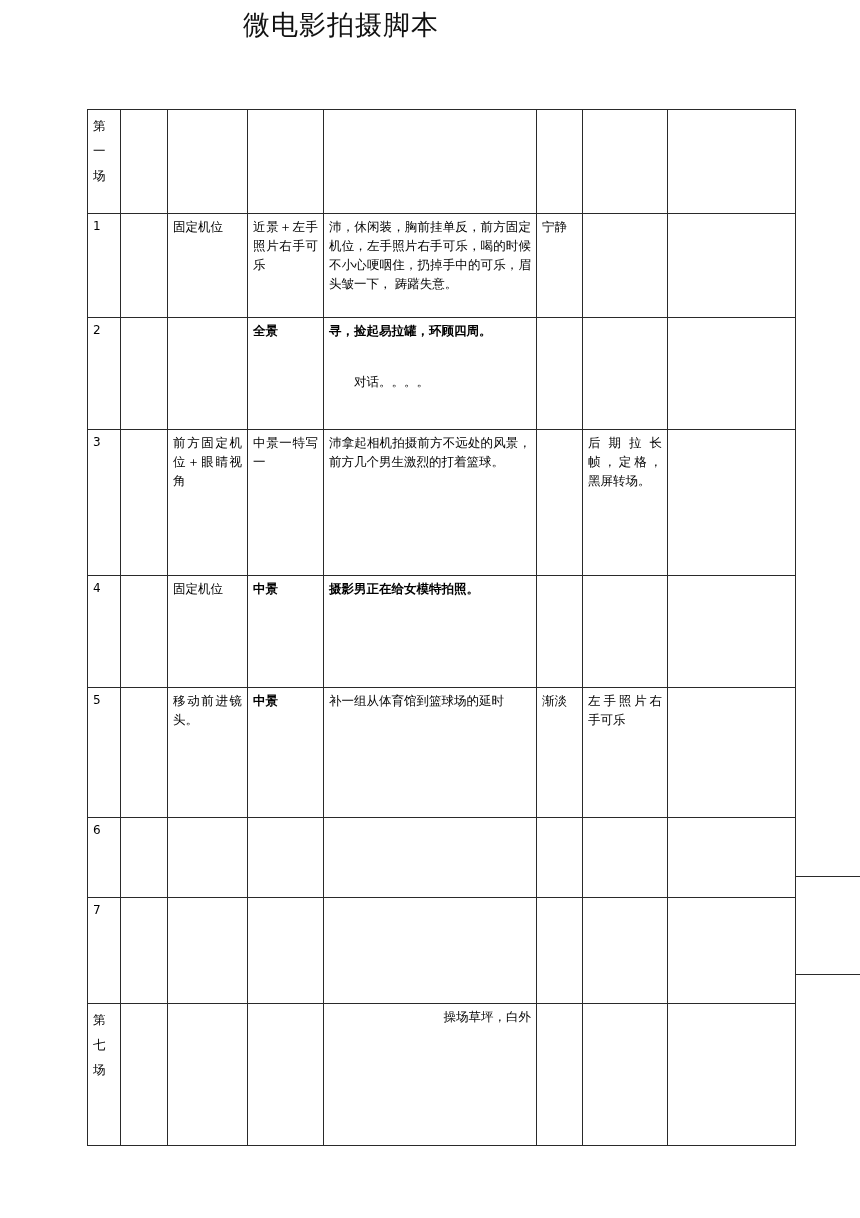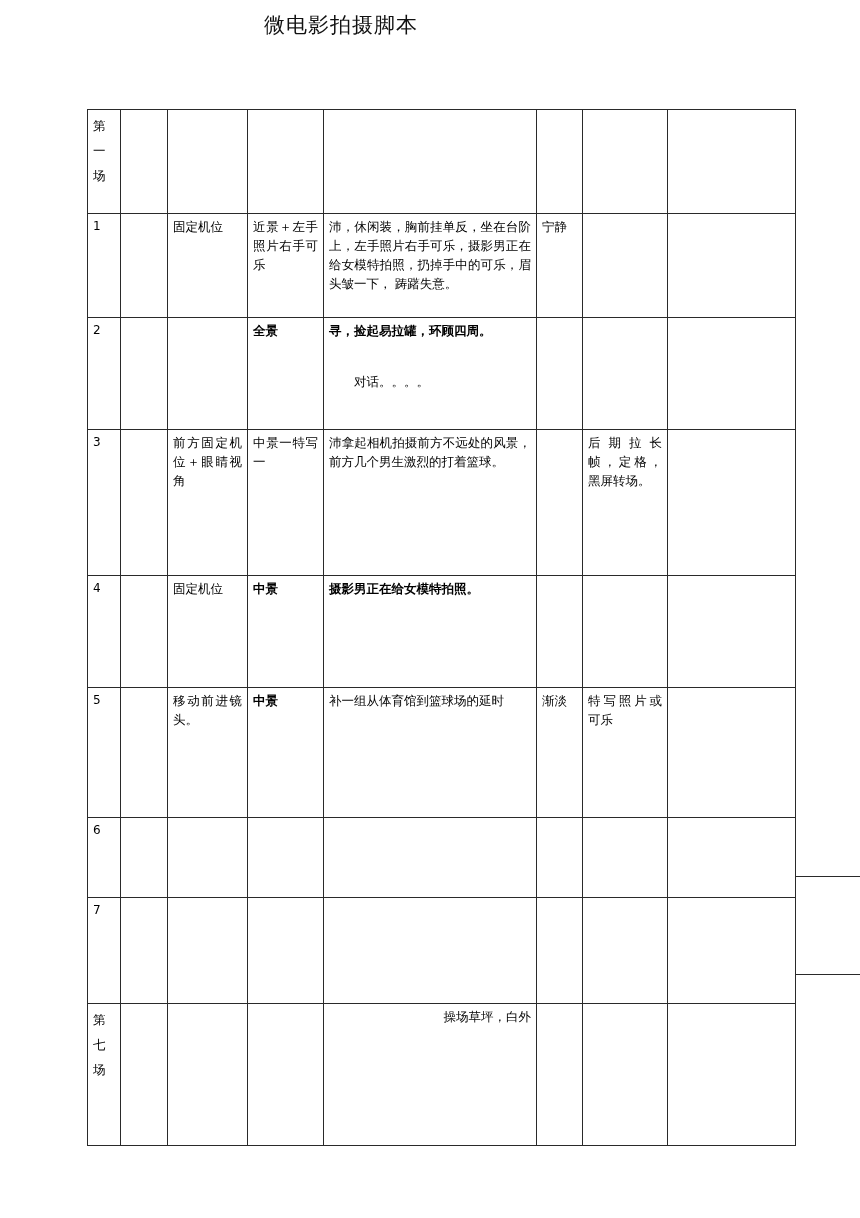--- a/index.html
+++ b/index.html
@@ -24,21 +24,21 @@
   }
 
   
   .doc-title {
     position: absolute;
     left: 0;
     top: 6px;
     width: 682px;
     text-align: center;
     font-family: "DejaVu Sans", "Liberation Sans", sans-serif;
-    font-size: 21px;
+    font-size: 27px;
     line-height: 38px;
     letter-spacing: 1px;
     font-weight: 400;
     color: #111;
   }
 
   
   .sb-table {
     position: absolute;
     left: 87px;
@@ -144,21 +144,21 @@
         <td></td>
         <td></td>
         <td></td>
       </tr>
 
       <tr class="r-1">
         <td class="num">1</td>
         <td></td>
         <td class="just-last-left">固定机位</td>
         <td class="just-last-left">近景＋左手照片右手可乐</td>
-        <td class="just-last-left">沛，休闲装，胸前挂单反，坐在台阶上，左手照片右手可乐，摄影男正在给女模特拍照，扔掉手中的可乐，眉头皱一下， 踌躇失意。</td>
+        <td class="just-last-left">沛，休闲装，胸前挂单反，前方固定机位，左手照片右手可乐，喝的时候不小心哽咽住，扔掉手中的可乐，眉头皱一下， 踌躇失意。</td>
         <td class="just-last-left">宁静</td>
         <td></td>
         <td></td>
       </tr>
 
       <tr class="r-2">
         <td class="num">2</td>
         <td></td>
         <td></td>
         <td class="plain">全景</td>
@@ -193,21 +193,21 @@
         <td></td>
       </tr>
 
       <tr class="r-5">
         <td class="num">5</td>
         <td></td>
         <td class="just-last-left">移动前进镜头。</td>
         <td class="plain">中景</td>
         <td class="just-last-left">补一组从体育馆到篮球场的延时</td>
         <td class="just-last-left">渐淡</td>
-        <td class="just-last-left">特写照片或可乐</td>
+        <td class="just-last-left">左手照片右手可乐</td>
         <td></td>
       </tr>
 
       <tr class="r-6">
         <td class="num">6</td>
         <td></td>
         <td></td>
         <td></td>
         <td></td>
         <td></td>

